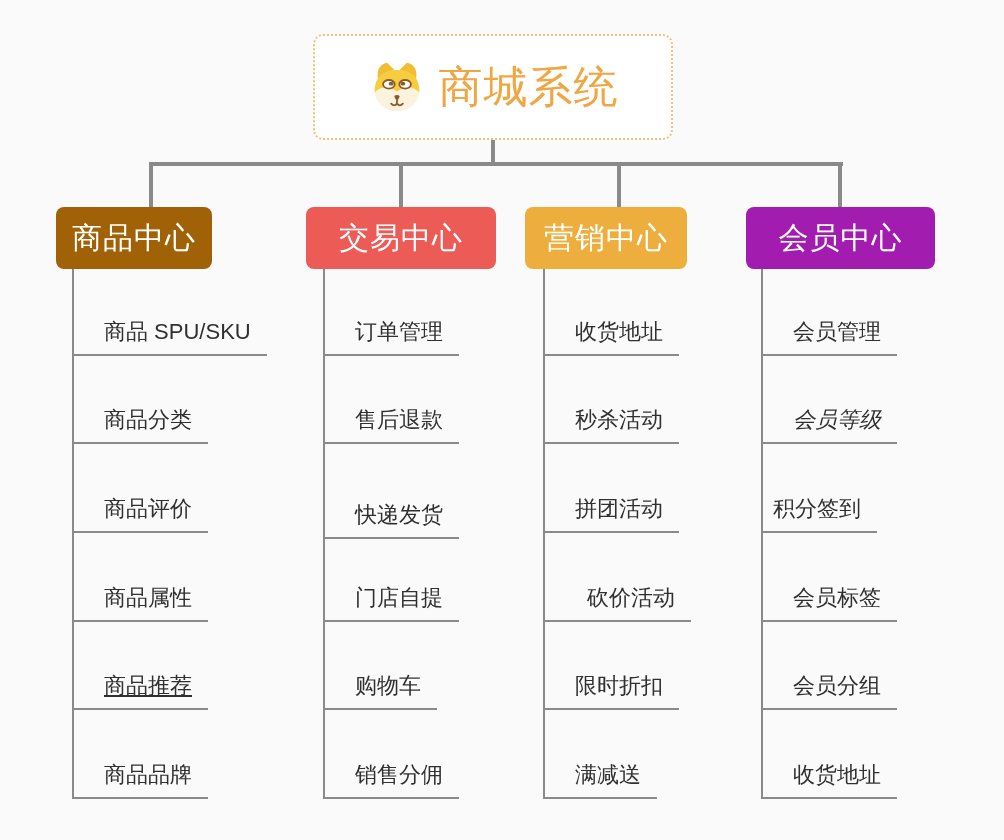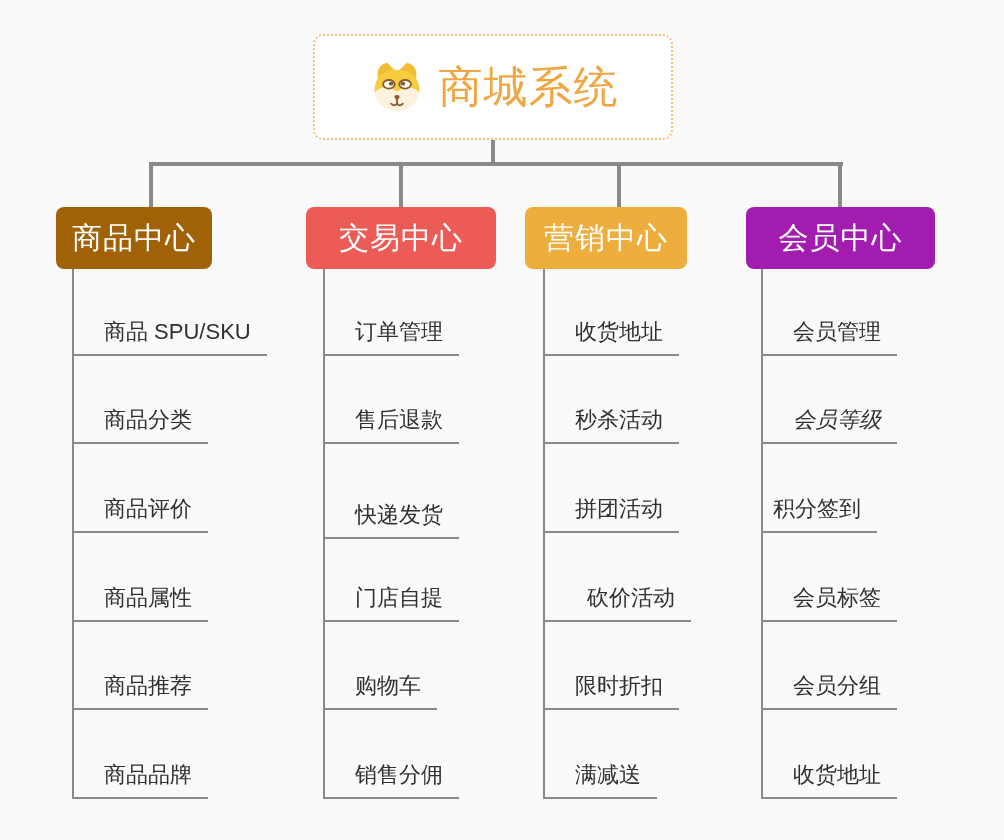--- a/index.html
+++ b/index.html
@@ -67,21 +67,21 @@
 <div class="branch-header" style="left: 306px; width: 190px; background: rgb(236, 91, 86);">交易中心</div>
 <div class="branch-header" style="left: 525px; width: 162px; background: rgb(237, 174, 62);">营销中心</div>
 <div class="branch-header" style="left: 746px; width: 189px; background: #a21caf;">会员中心</div>
 
 <div class="col" style="left:72px;">
   <div class="spine"></div>
   <div class="leaf" style="top:316px;">商品 SPU/SKU</div>
   <div class="leaf" style="top:404px;">商品分类</div>
   <div class="leaf" style="top:493px;">商品评价</div>
   <div class="leaf" style="top:582px;">商品属性</div>
-  <div class="leaf" style="top:670px;">商品推荐</div>
+  <div class="leaf" style="top:670px;text-decoration:underline;">商品推荐</div>
   <div class="leaf" style="top:759px;">商品品牌</div>
 </div>
 
 <div class="col" style="left:323px;">
   <div class="spine"></div>
   <div class="leaf" style="top:316px;">订单管理</div>
   <div class="leaf" style="top:404px;">售后退款</div>
   <div class="leaf" style="top:492px;margin-top:7px;">快递发货</div>
   <div class="leaf" style="top:582px;">门店自提</div>
   <div class="leaf" style="top:670px;text-align:right;">购物车</div>

